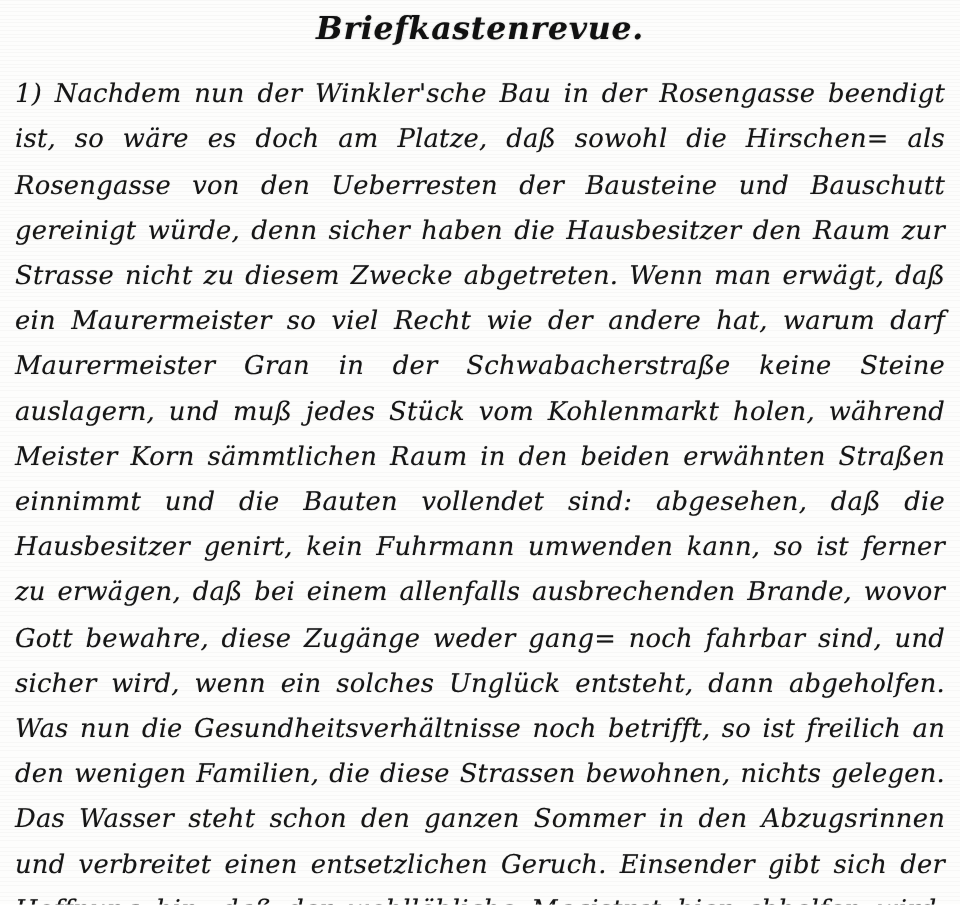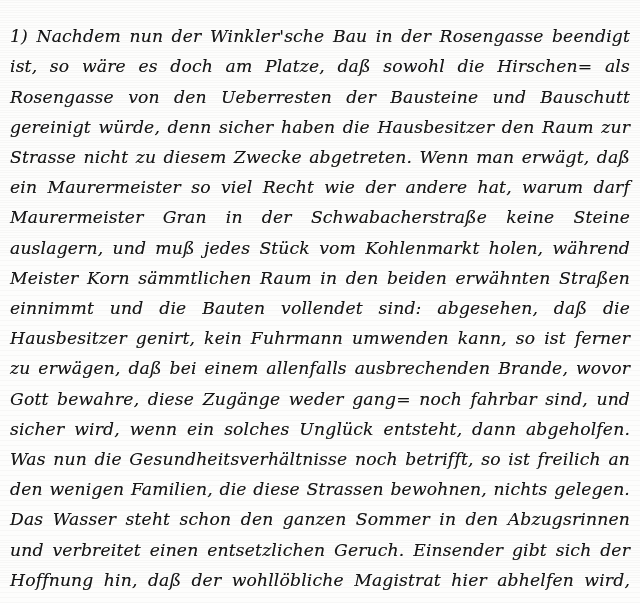--- a/index.html
+++ b/index.html
@@ -51,15 +51,16 @@
     pointer-events: none;
     opacity: 0.05;
     background:
       repeating-linear-gradient(0deg, rgba(0,0,0,0.5) 0px, rgba(0,0,0,0.5) 0.5px, rgba(255,255,255,0) 0.5px, rgba(255,255,255,0) 2.5px);
   }
 </style>
 </head>
 <body>
 
 <div class="page">
+  <h1 class="headline">Briefkastenrevue.</h1>
   <p class="body-text">1) Nachdem nun der Winkler'sche Bau in der Rosengasse beendigt ist, so wäre es doch am Platze, daß sowohl die Hirschen= als Rosengasse von den Ueberresten der Bausteine und Bauschutt gereinigt würde, denn sicher haben die Hausbesitzer den Raum zur Strasse nicht zu diesem Zwecke abgetreten. Wenn man erwägt, daß ein Maurermeister so viel Recht wie der andere hat, warum darf Maurermeister Gran in der Schwabacherstraße keine Steine auslagern, und muß jedes Stück vom Kohlenmarkt holen, während Meister Korn sämmtlichen Raum in den beiden erwähnten Straßen einnimmt und die Bauten vollendet sind: abgesehen, daß die Hausbesitzer genirt, kein Fuhrmann umwenden kann, so ist ferner zu erwägen, daß bei einem allenfalls ausbrechenden Brande, wovor Gott bewahre, diese Zugänge weder gang= noch fahrbar sind, und sicher wird, wenn ein solches Unglück entsteht, dann abgeholfen. Was nun die Gesundheitsverhältnisse noch betrifft, so ist freilich an den wenigen Familien, die diese Strassen bewohnen, nichts gelegen. Das Wasser steht schon den ganzen Sommer in den Abzugsrinnen und verbreitet einen entsetzlichen Geruch. Einsender gibt sich der Hoffnung hin, daß der wohllöbliche Magistrat hier abhelfen wird, und diese Strasse ebenso beschützt, wie die Hauptstrasse.</p>
   <div class="grain"></div>
 </div>
 
 </body></html>

